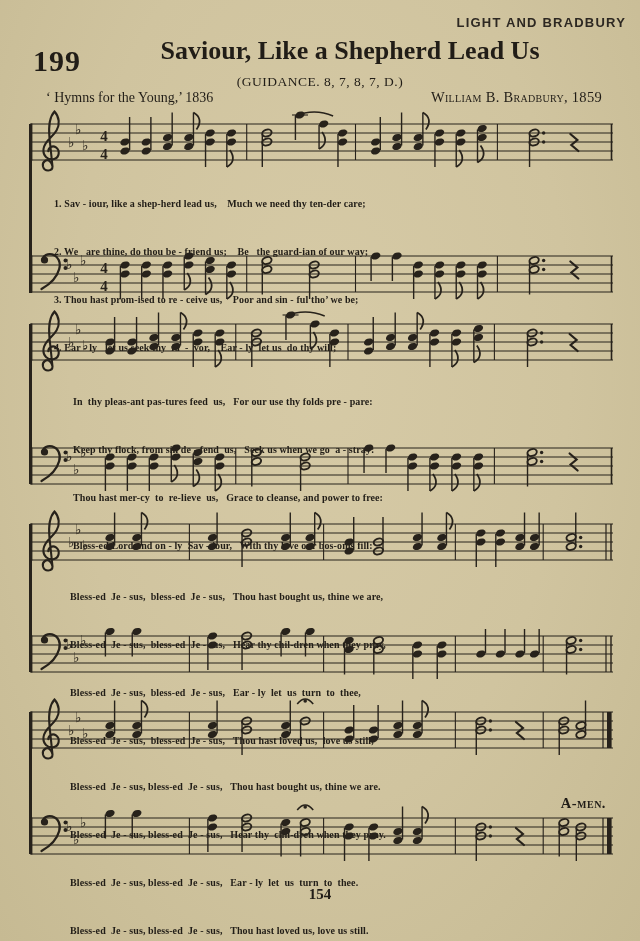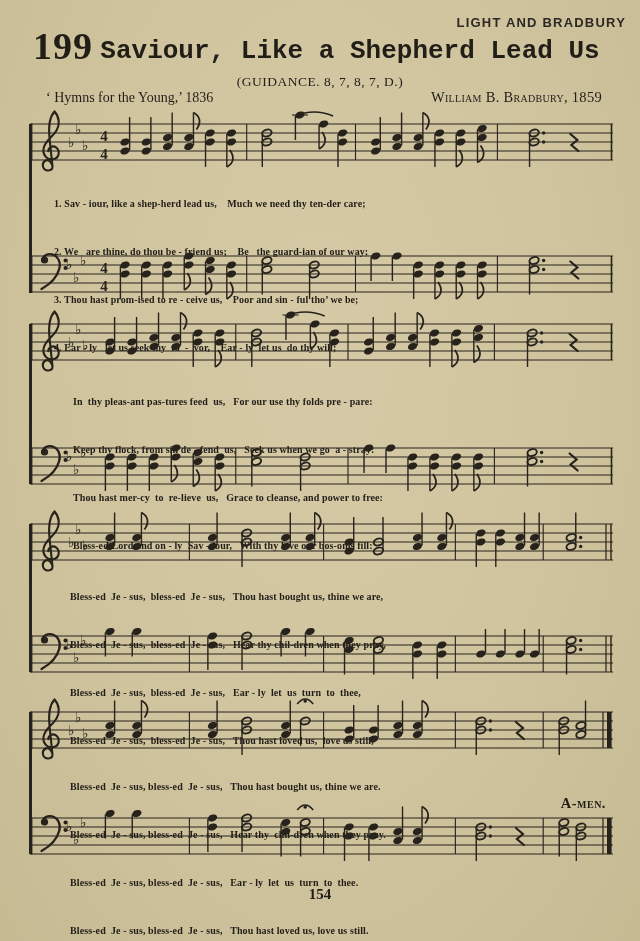--- a/index.html
+++ b/index.html
@@ -10,26 +10,26 @@
     overflow:hidden;
     font-family:"Liberation Serif", serif;
     color:#211d17;
   }
   .hdr-section{
     position:absolute;top:15px;right:14px;
     font-family:"Liberation Sans", sans-serif;
     font-size:13px;font-weight:bold;letter-spacing:1.2px;color:#2d2822;
   }
   .hymn-number{
-    position:absolute;top:24px;left:33px;
-    font-size:38px;font-weight:bold;letter-spacing:1px;
+    position:absolute;top:44px;left:33px;
+    font-size:30px;font-weight:bold;letter-spacing:1px;
   }
   .hymn-title{
     position:absolute;top:36px;left:90px;right:30px;
-    text-align:center;font-size:26px;font-weight:bold;font-family:Liberation Mono, monospace;
+    text-align:center;font-size:26px;font-weight:bold;
   }
   .tune-line{
     position:absolute;top:74px;left:0;right:0;
     text-align:center;font-size:13.5px;letter-spacing:0.5px;
   }
   .source-left{
     position:absolute;top:90px;left:46px;font-size:14px;
   }
   .composer-right{
     position:absolute;top:89px;right:38px;font-size:14.5px;

